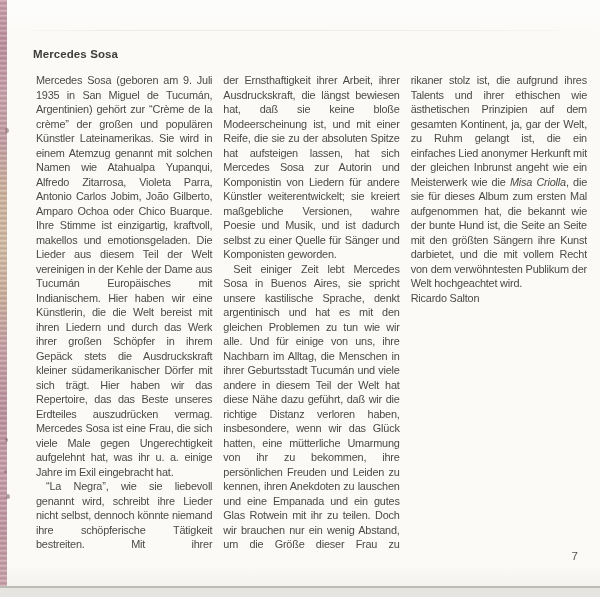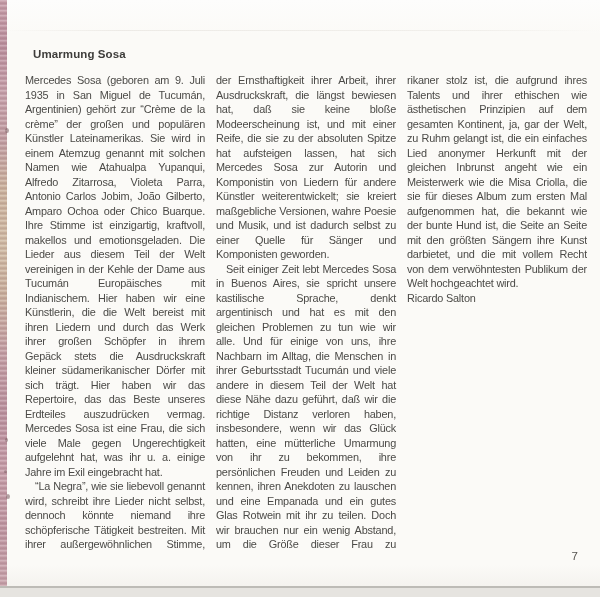--- a/index.html
+++ b/index.html
@@ -46,57 +46,57 @@
   .speck.s2 { left: 5px; top: 438px; width: 3px; height: 4px; }
   .speck.s3 { left: 4px; top: 470px; width: 3px; height: 3px; }
   .speck.s4 { left: 6px; top: 494px; }
 
   .page-title {
     position: absolute; left: 33px; top: 48px;
     font-size: 11.5px; font-weight: bold; color: #3e3d3b;
     letter-spacing: 0.1px;
   }
   .content {
-    position: absolute; left: 25px; top: 73px; right: 13px;
+    position: absolute; left: 36px; top: 73px; right: 13px;
     display: flex; gap: 11px;
     height: 482px; overflow: hidden;
   }
   .col { flex: 1 1 0; min-width: 0; }
   .col p {
     margin: 0;
     font-size: 10.9px; line-height: 14.5px;
     color: #4b4a47;
     text-align: justify;
     letter-spacing: -0.2px;
   }
   .col p.indent { text-indent: 10px; }
   .byline {
     text-align: left;
     margin-top: 0 !important;
   }
-  .italic { }
+  .italic { font-style: italic; }
   .page-number {
     position: absolute; top: 550px; right: 22px;
     font-size: 11.5px; color: #55534f;
   }
 </style>
 </head>
 <body>
 
 <div class="page">
   <div class="top-edge"></div>
 
   <div class="binding">
     <span class="speck s1"></span>
     <span class="speck s2"></span>
     <span class="speck s3"></span>
     <span class="speck s4"></span>
   </div>
 
-  <div class="page-title">Umarmung Sosa</div>
+  <div class="page-title">Mercedes Sosa</div>
 
   <div class="content">
     <div class="col">
       <p>Mercedes Sosa (geboren am 9. Juli 1935 in San Miguel de Tucumán, Argentinien) gehört zur “Crème de la crème” der großen und populären Künstler Lateinamerikas. Sie wird in einem Atemzug genannt mit solchen Namen wie Atahualpa Yupanqui, Alfredo Zitarrosa, Violeta Parra, Antonio Carlos Jobim, João Gilberto, Amparo Ochoa oder Chico Buarque. Ihre Stimme ist einzigartig, kraftvoll, makellos und emotionsgeladen. Die Lieder aus diesem Teil der Welt vereinigen in der Kehle der Dame aus Tucumán Europäisches mit Indianischem. Hier haben wir eine Künstlerin, die die Welt bereist mit ihren Liedern und durch das Werk ihrer großen Schöpfer in ihrem Gepäck stets die Ausdruckskraft kleiner südamerikanischer Dörfer mit sich trägt. Hier haben wir das Repertoire, das das Beste unseres Erdteiles auszudrücken vermag. Mercedes Sosa ist eine Frau, die sich viele Male gegen Ungerechtigkeit aufgelehnt hat, was ihr u. a. einige Jahre im Exil eingebracht hat.</p>
       <p class="indent">“La Negra”, wie sie liebevoll genannt wird, schreibt ihre Lieder nicht selbst, dennoch könnte niemand ihre schöpferische Tätigkeit bestreiten. Mit ihrer außergewöhnlichen Stimme, ihrem unverwechselbaren Ton, mit</p>
     </div>
     <div class="col">
       <p>der Ernsthaftigkeit ihrer Arbeit, ihrer Ausdruckskraft, die längst bewiesen hat, daß sie keine bloße Modeerscheinung ist, und mit einer Reife, die sie zu der absoluten Spitze hat aufsteigen lassen, hat sich Mercedes Sosa zur Autorin und Komponistin von Liedern für andere Künstler weiterentwickelt; sie kreiert maßgebliche Versionen, wahre Poesie und Musik, und ist dadurch selbst zu einer Quelle für Sänger und Komponisten geworden.</p>
       <p class="indent">Seit einiger Zeit lebt Mercedes Sosa in Buenos Aires, sie spricht unsere kastilische Sprache, denkt argentinisch und hat es mit den gleichen Problemen zu tun wie wir alle. Und für einige von uns, ihre Nachbarn im Alltag, die Menschen in ihrer Geburtsstadt Tucumán und viele andere in diesem Teil der Welt hat diese Nähe dazu geführt, daß wir die richtige Distanz verloren haben, insbesondere, wenn wir das Glück hatten, eine mütterliche Umarmung von ihr zu bekommen, ihre persönlichen Freuden und Leiden zu kennen, ihren Anekdoten zu lauschen und eine Empanada und ein gutes Glas Rotwein mit ihr zu teilen. Doch wir brauchen nur ein wenig Abstand, um die Größe dieser Frau zu begreifen, auf die jeder Lateiname-</p>
     </div>

